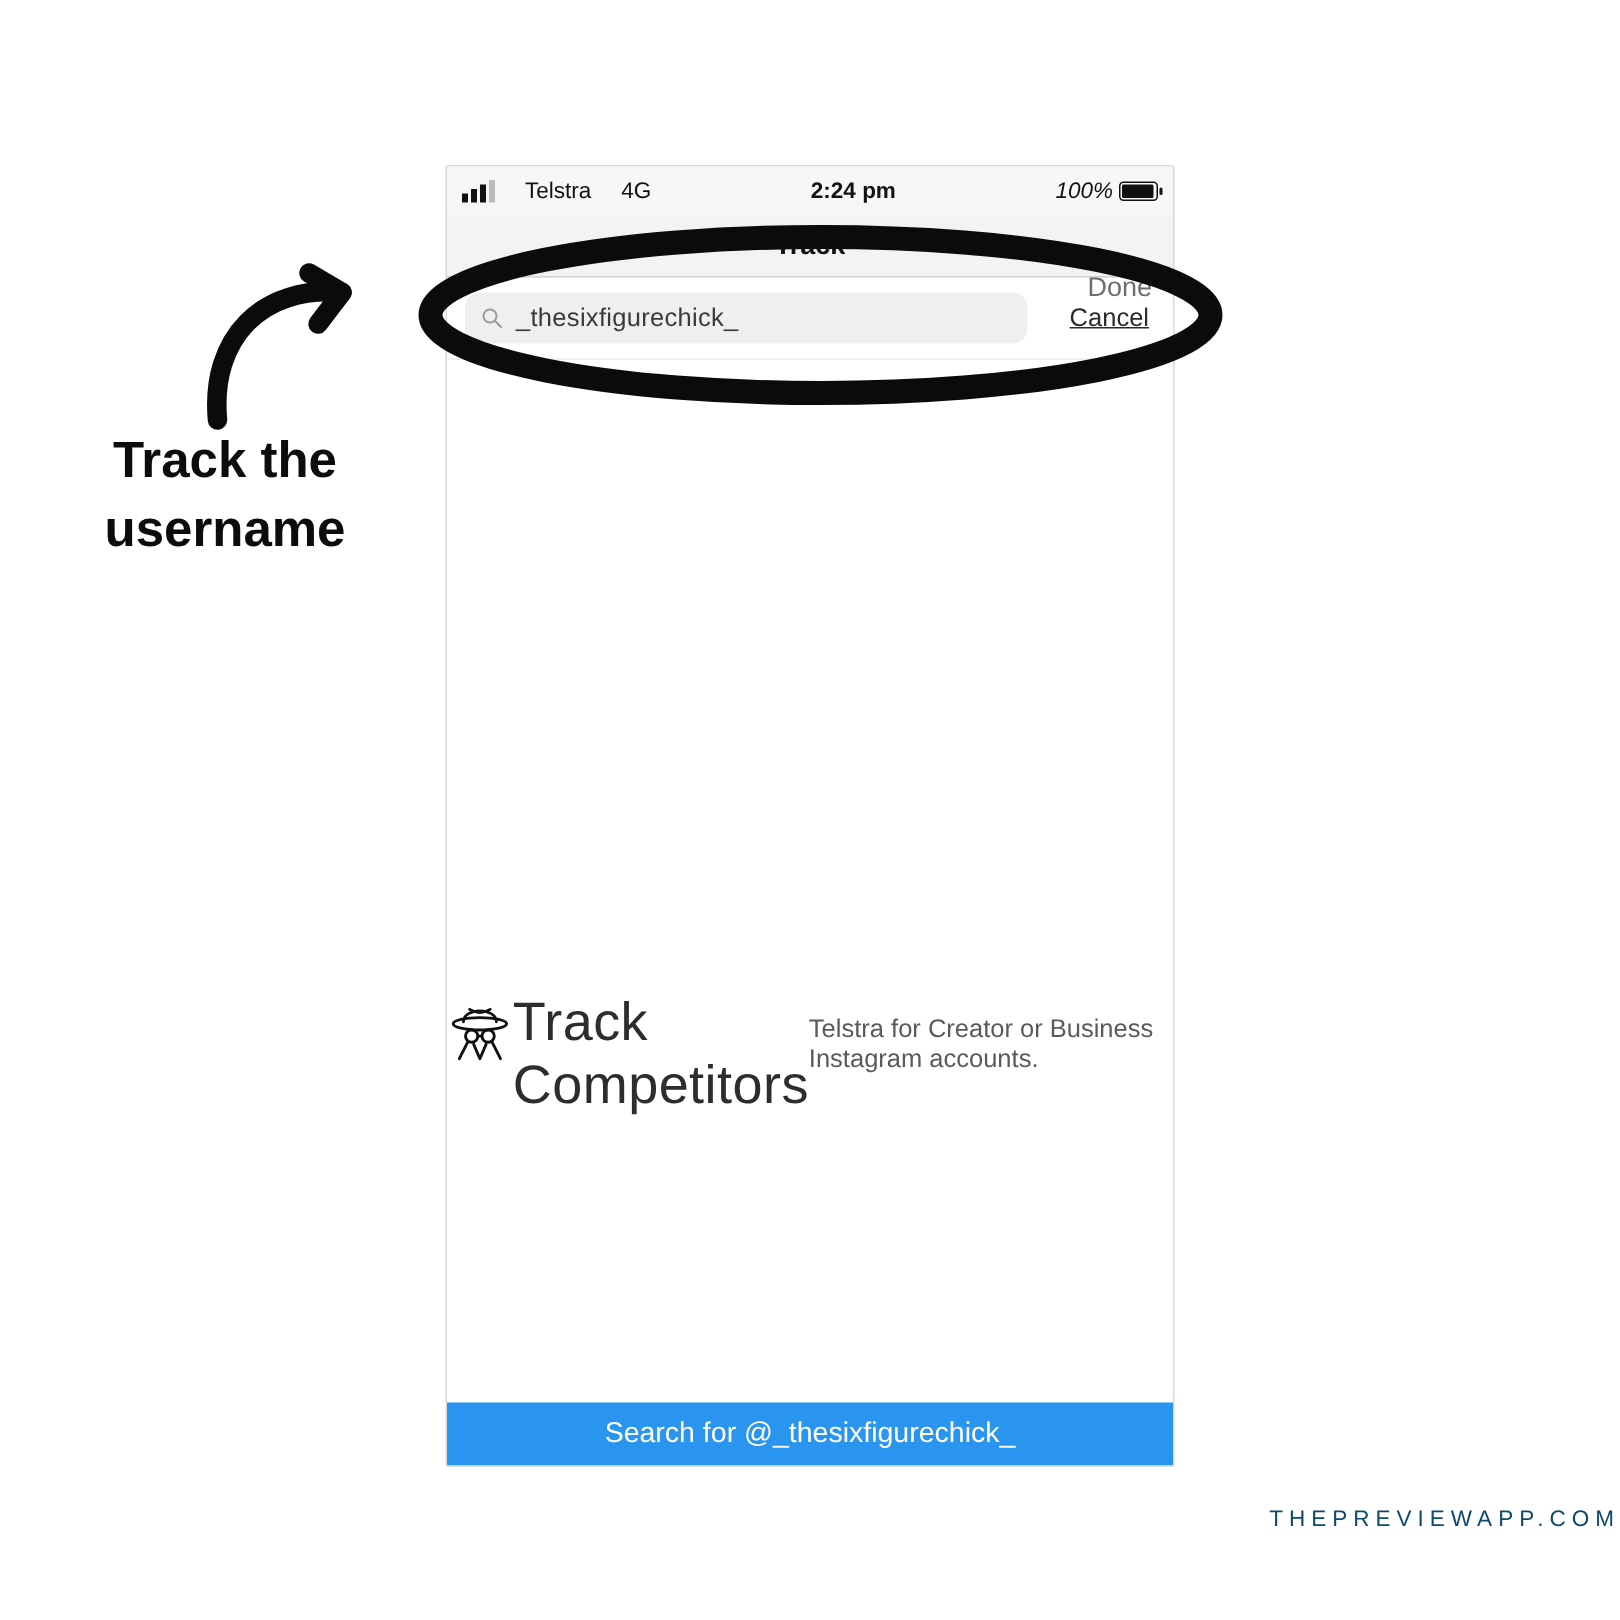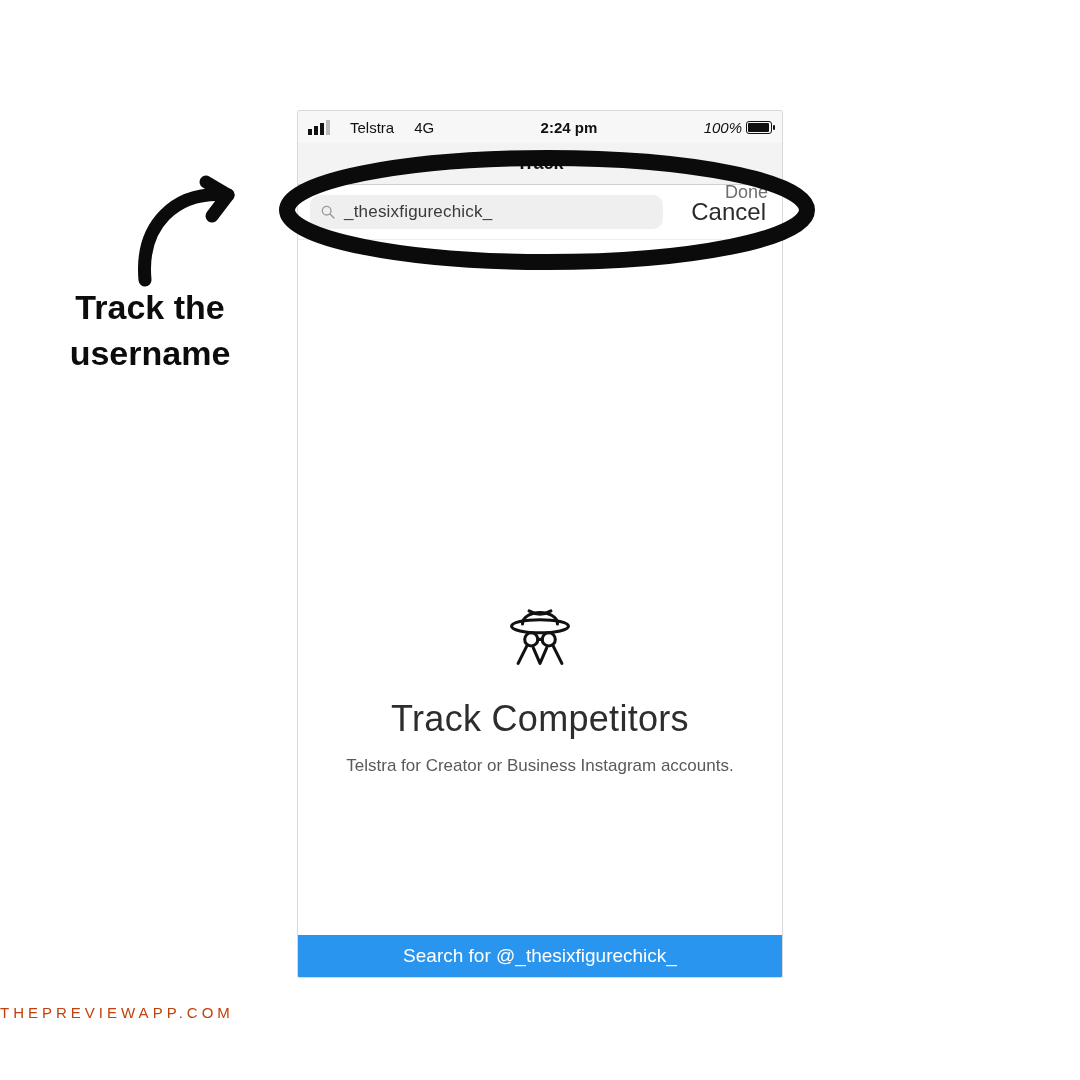--- a/index.html
+++ b/index.html
@@ -76,23 +76,23 @@
     border-bottom:1px solid #ededed;
   }
   .search-field {
     flex:1; display:flex; align-items:center;
     background:#efefef; border-radius:10px;
     padding: 6px 10px;
     height:34px;
   }
   .search-icon { width:16px; height:16px; color:#9a9a9a; flex:0 0 auto; margin-right:8px;}
   .search-text { font-size:17px; color:#3a3a3a; letter-spacing:0.2px; }
-  .cancel-btn { font-size:24px; color:#2b2b2b; padding:0 4px; }
-  
-  .phone-body { flex:1; position:relative; display:flex; flex-direction:column; align-items:center; justify-content:center; padding-top:200px;}
+  .cancel-btn { font-size:17px; color:#2b2b2b; padding:0 4px;text-decoration:underline; }
+  
+  .phone-body { flex:1; position:relative; display:flex; flex-direction:row; align-items:center; justify-content:flex-start; padding-top:200px;}
   .spy-icon { width:70px; height:70px; color:#111; }
   .body-title { margin-top:28px; font-size:36px; font-weight:300; color:#2d2d2d; letter-spacing:0.3px; }
   .body-sub { margin-top:16px; font-size:17px; color:#5a5a5a; }
   
   .action-bar {
     height:42px; background:#2a95ef; color:#ffffff;
     display:flex; align-items:center; justify-content:center;
     font-size:19px; font-weight:400;
   }
   
@@ -118,24 +118,24 @@
     left:270px; top:140px;
     width:555px; height:140px;
     pointer-events:none;
   }
   .circle-highlight svg { width:100%; height:100%; }
   
   .watermark {
     position:absolute;
     left:0; right:0;
     top:1004px;
-    text-align:left;
+    text-align:right;
     font-size:15px;
     letter-spacing:4px;
-    color:#c2410c;
+    color:#0c4a6e;
   }
 </style>
 </head>
 <body>
 
 <div class="stage">
 
   <div class="phone">
 
     <div class="status-bar">

